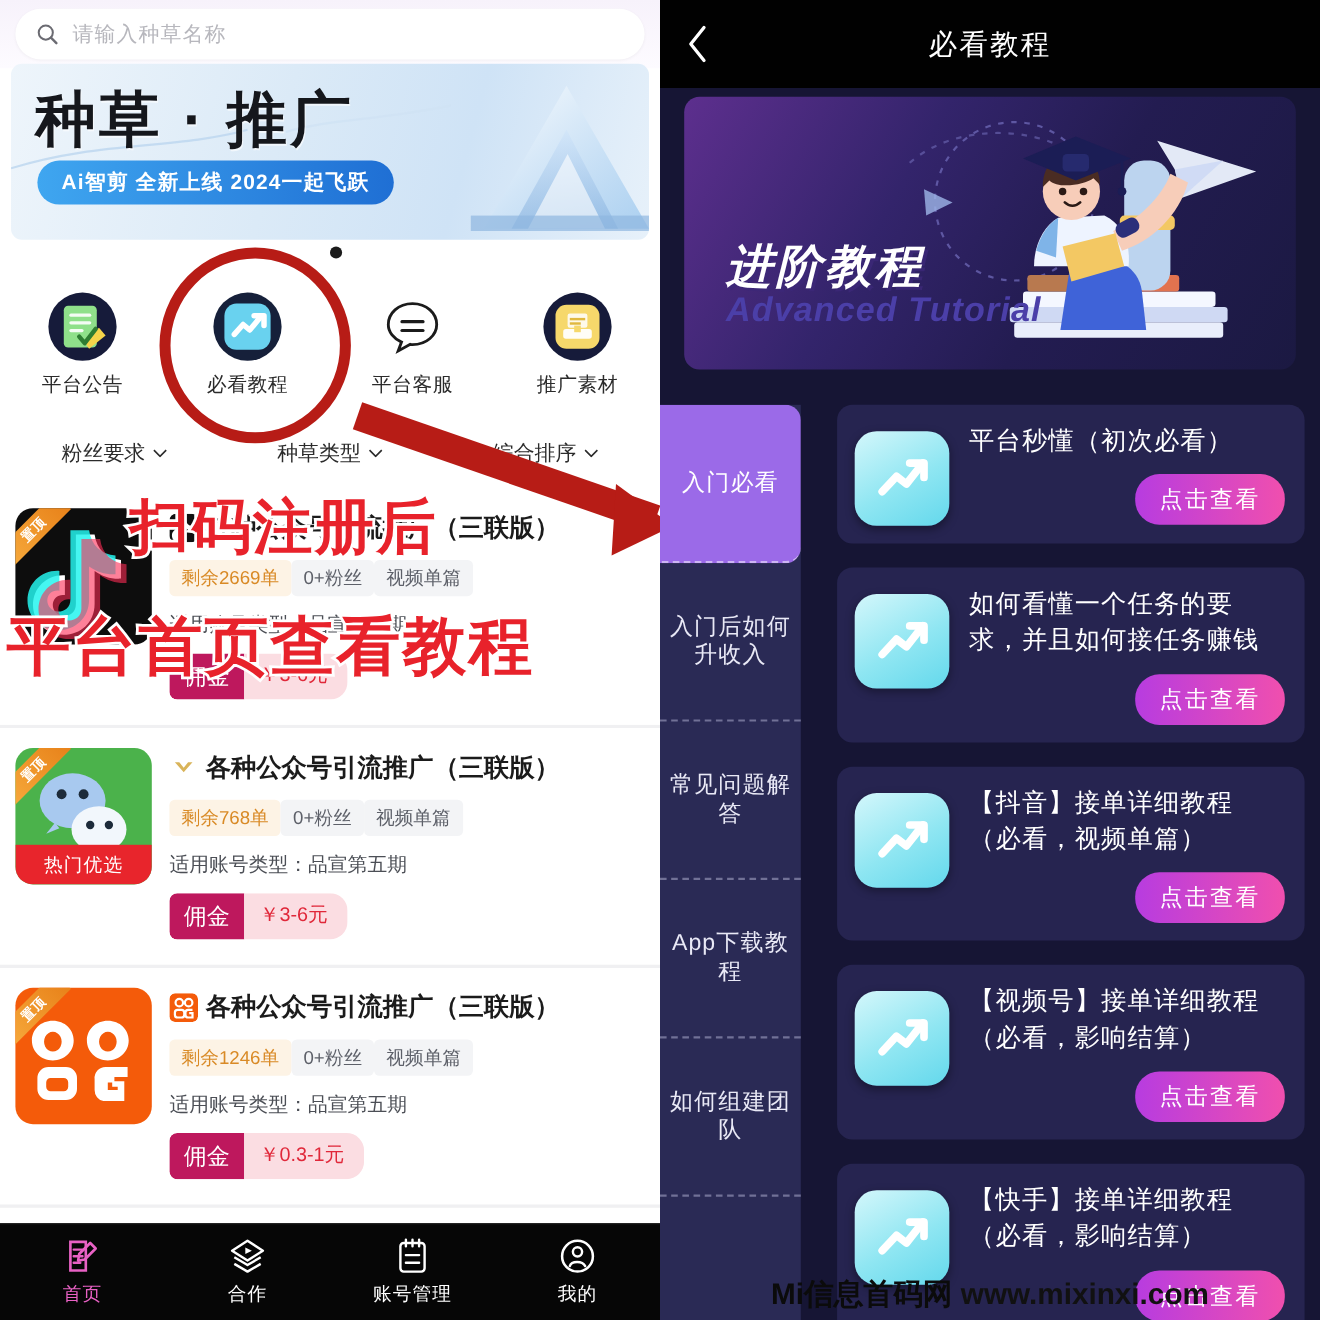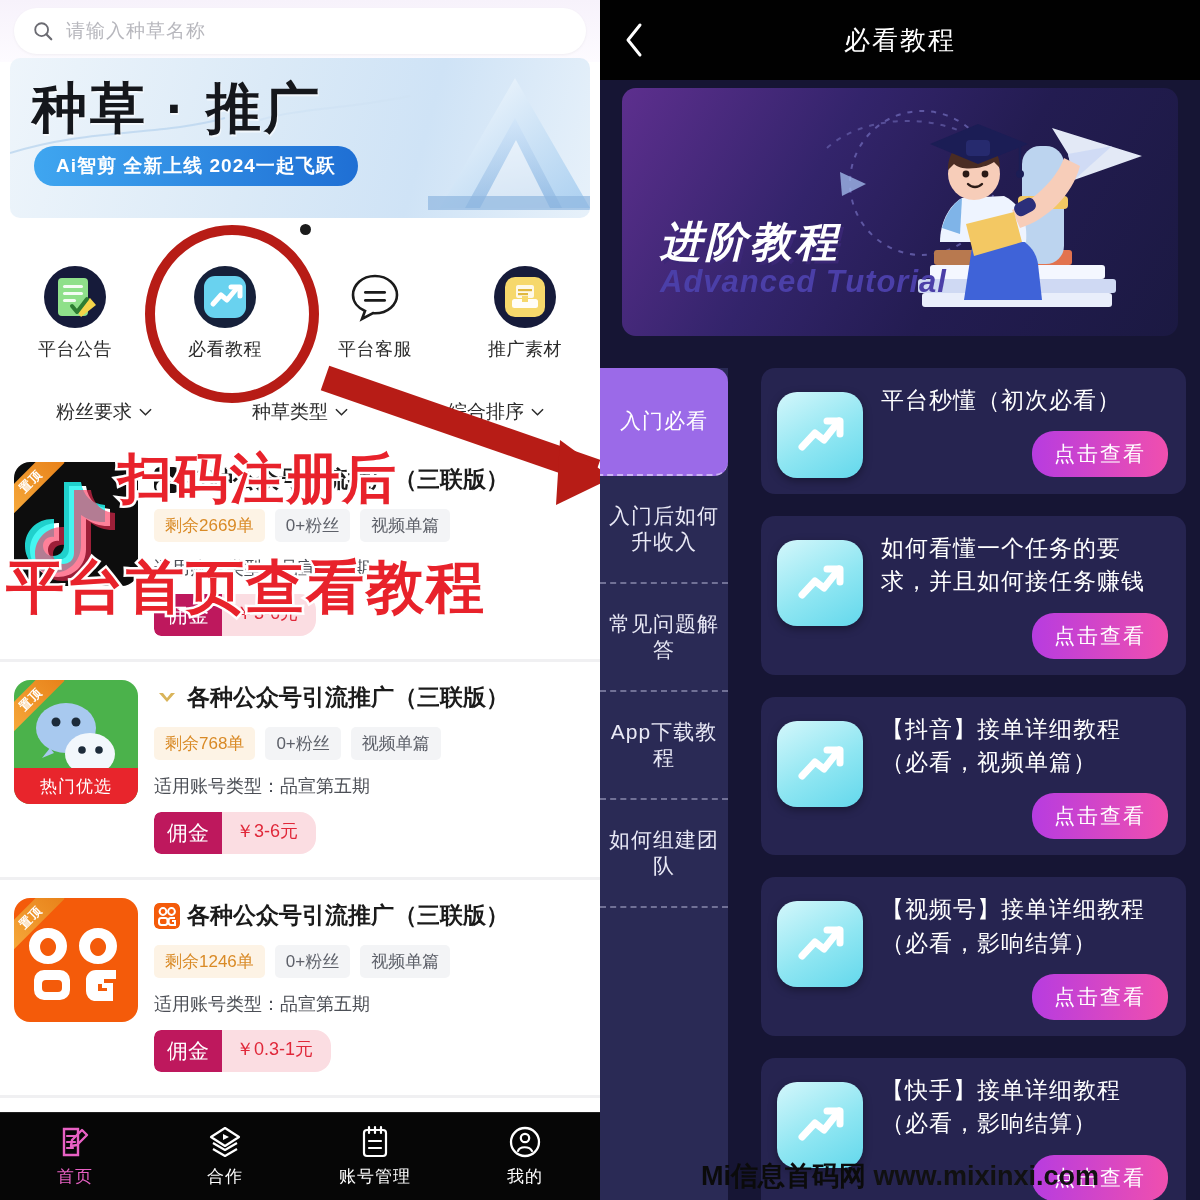--- a/index.html
+++ b/index.html
@@ -84,21 +84,21 @@
   }
   .hotbadge{
     position:absolute;left:0;bottom:0;width:100%;height:36px;background:#e8252c;
     color:#fff;font-size:17px;display:flex;align-items:center;justify-content:center;
     letter-spacing:1px;
   }
   .cbody{ flex:1; min-width:0; }
   .ctitle{ display:flex;align-items:center;gap:7px; font-size:23px;font-weight:bold;color:#1b1b1b;
            white-space:nowrap; margin-top:2px;}
   .plat{ width:26px;height:26px;border-radius:5px;flex:none;}
-  .tags{ display:flex;gap:10px;margin-top:14px; }
+  .tags{ display:flex;margin-top:14px; }
   .tag{ padding:5px 11px;border-radius:5px;font-size:17px;background:#f3f4f6;color:#5d6069;}
   .tag.amber{ background:#fdf3e5;color:#d98a26;}
   .meta{ margin-top:14px;font-size:18px;color:#4c4f56;}
   .comm{ margin-top:14px; display:inline-flex;align-items:stretch;border-radius:7px;overflow:hidden;}
   .comm .k{ background:#be185d;color:#fff;font-size:21px;padding:7px 13px;border-radius:7px 0 0 7px;}
   .comm .v{ background:#fbdde2;color:#e0283a;font-size:18px;padding:7px 18px 7px 14px;border-radius:0 16px 16px 0;}
 
   .tabbar{
     position:absolute; bottom:0;left:0;width:600px;height:88px;background:#060606;
     border-top:1px solid #202020; display:flex; align-items:center;
@@ -133,21 +133,21 @@
     text-shadow:3px 3px 0 rgba(60,40,120,.8);
   }
   .rb-sub{
     position:absolute;left:38px;top:176px;font-size:31px;font-weight:bold;
     color:#4b3fa8; letter-spacing:1px; font-style:italic;
   }
   .sidebar{
     position:absolute;top:368px;left:0;width:128px;bottom:0;background:#2a2a55;
   }
   .sitem{
-    height:108px;display:flex;align-items:center;justify-content:center;text-align:center;
+    height:144px;display:flex;align-items:center;justify-content:center;text-align:center;
     color:#e9e9f6;font-size:21px;line-height:1.25;letter-spacing:1px;padding:0 8px;
     border-bottom:2px dashed rgba(200,200,230,.45);
   }
   .sitem.active{
     background:#9b6ae8;color:#fff;border-radius:0 14px 14px 0;border-bottom:2px dashed rgba(255,255,255,.5);
   }
 
   .cards{ position:absolute;top:368px;left:146px;width:440px;bottom:0;}
   .tcard{
     background:#262450;border-radius:14px;margin-bottom:22px;padding:16px 18px 16px 16px;

